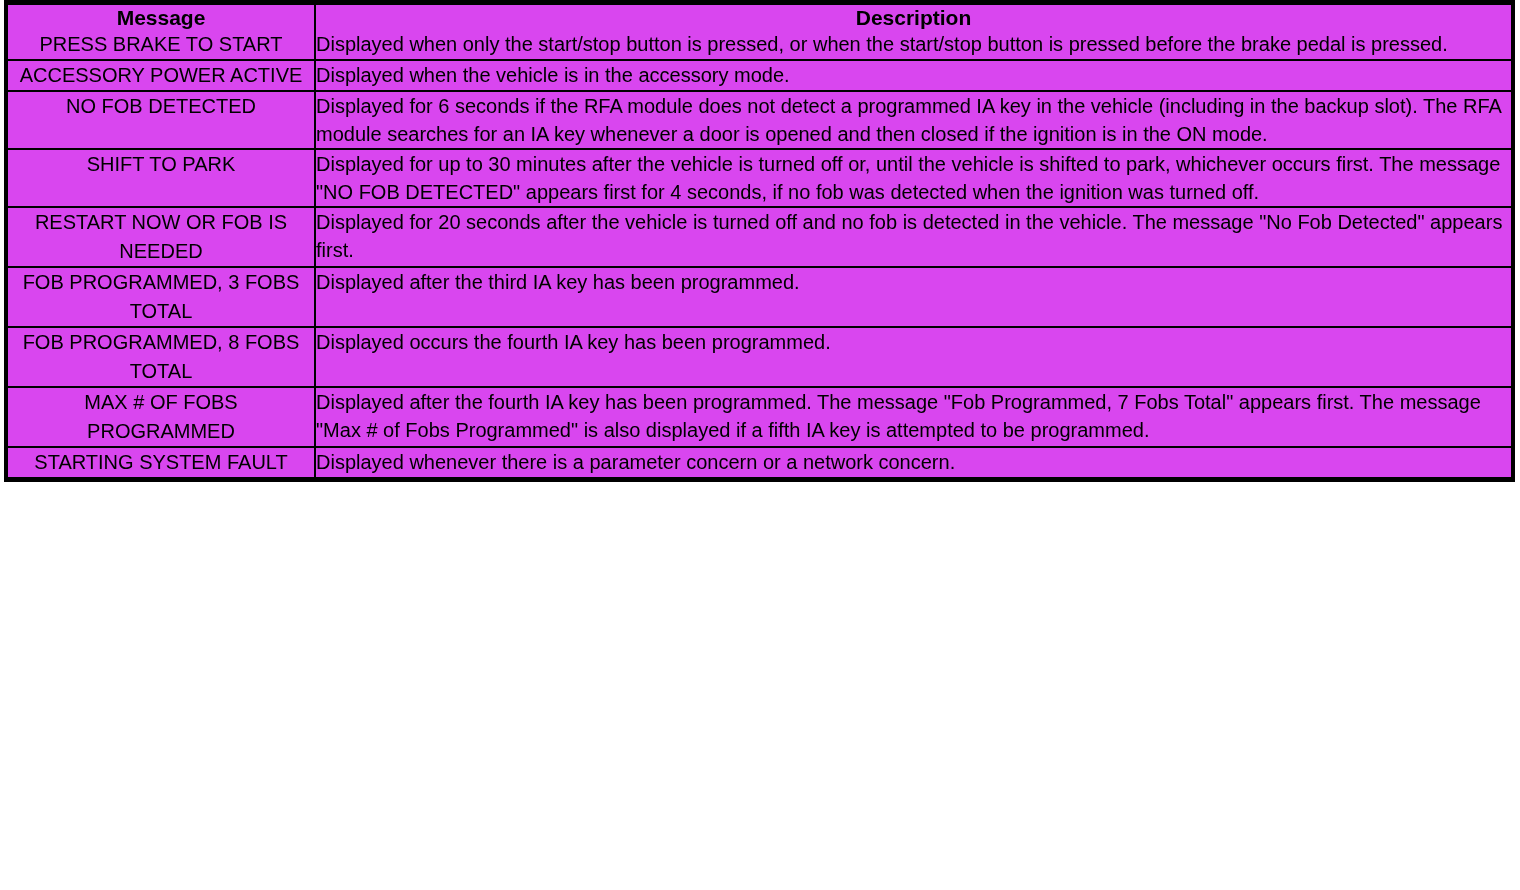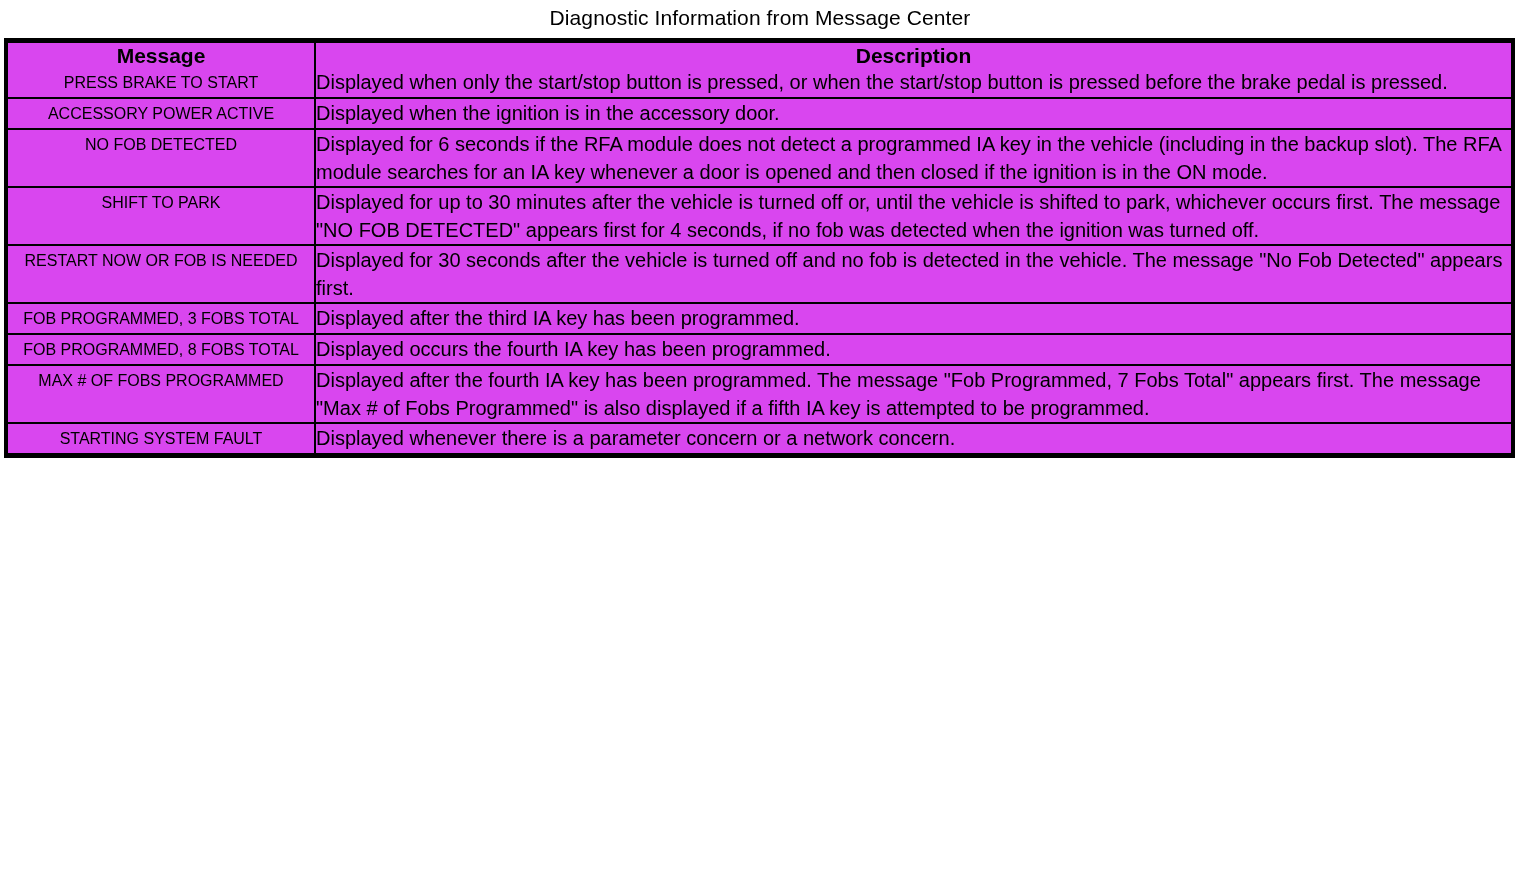--- a/index.html
+++ b/index.html
@@ -66,21 +66,21 @@
   th.h-msg, th.h-desc {
     text-align: center;
     font-weight: bold;
     font-size: 21px;
     line-height: 25px;
     padding: 11px 8px 12px 8px;
   }
 
   td.msg {
     text-align: center;
-    font-size: 16px;
+    font-size: 20px;
     line-height: 29px;
     padding: 9px 6px 11px 6px;
     white-space: pre-line;
   }
 
   td.desc {
     text-align: left;
     font-size: 20px;
     line-height: 28px;
     padding: 9px 12px 11px 10px;
@@ -88,21 +88,20 @@
 
   td.desc .dtext {
     display: block;
   }
 </style>
 </head>
 <body>
 
 <div class="page">
 
-  <div class="table-title">Diagnostic Information from Message Center</div>
 
   <div class="table-wrap">
     <table class="diag">
       <colgroup>
         <col class="c-msg">
         <col class="c-desc">
       </colgroup>
       <thead>
         <tr>
           <th class="h-msg">Message</th>
@@ -112,39 +111,39 @@
       <tbody>
         <tr>
           <td class="msg">PRESS BRAKE TO START</td>
           <td class="desc">
               <span class="dtext">Displayed when only the start/stop button is pressed, or when the start/stop button is pressed before the brake pedal is pressed.</span>
             </td>
         </tr>
         <tr>
           <td class="msg">ACCESSORY POWER ACTIVE</td>
           <td class="desc">
-              <span class="dtext">Displayed when the ignition is in the accessory door.</span>
+              <span class="dtext">Displayed when the vehicle is in the accessory mode.</span>
             </td>
         </tr>
         <tr>
           <td class="msg">NO FOB DETECTED</td>
           <td class="desc">
               <span class="dtext">Displayed for 6 seconds if the RFA module does not detect a programmed IA key in the vehicle (including in the backup slot). The RFA module searches for an IA key whenever a door is opened and then closed if the ignition is in the ON mode.</span>
             </td>
         </tr>
         <tr>
           <td class="msg">SHIFT TO PARK</td>
           <td class="desc">
               <span class="dtext">Displayed for up to 30 minutes after the vehicle is turned off or, until the vehicle is shifted to park, whichever occurs first. The message "NO FOB DETECTED" appears first for 4 seconds, if no fob was detected when the ignition was turned off.</span>
             </td>
         </tr>
         <tr>
           <td class="msg">RESTART NOW OR FOB IS NEEDED</td>
           <td class="desc">
-              <span class="dtext">Displayed for 30 seconds after the vehicle is turned off and no fob is detected in the vehicle. The message "No Fob Detected" appears first.</span>
+              <span class="dtext">Displayed for 20 seconds after the vehicle is turned off and no fob is detected in the vehicle. The message "No Fob Detected" appears first.</span>
             </td>
         </tr>
         <tr>
           <td class="msg">FOB PROGRAMMED, 3 FOBS TOTAL</td>
           <td class="desc">
               <span class="dtext">Displayed after the third IA key has been programmed.</span>
             </td>
         </tr>
         <tr>
           <td class="msg">FOB PROGRAMMED, 8 FOBS TOTAL</td>

